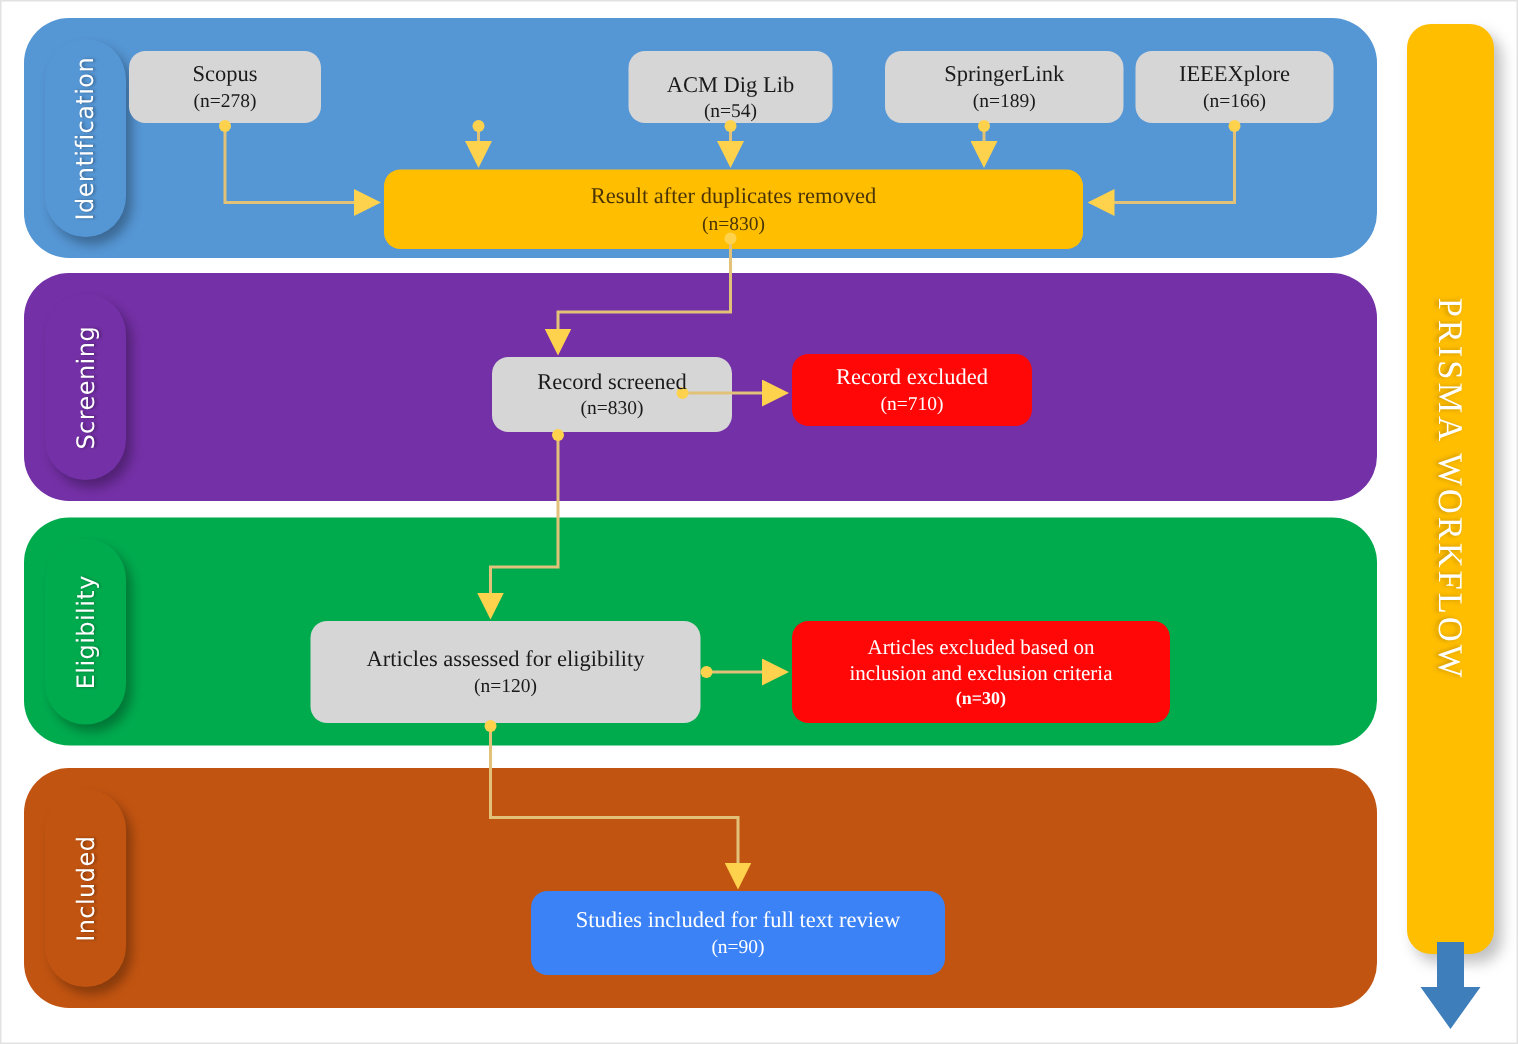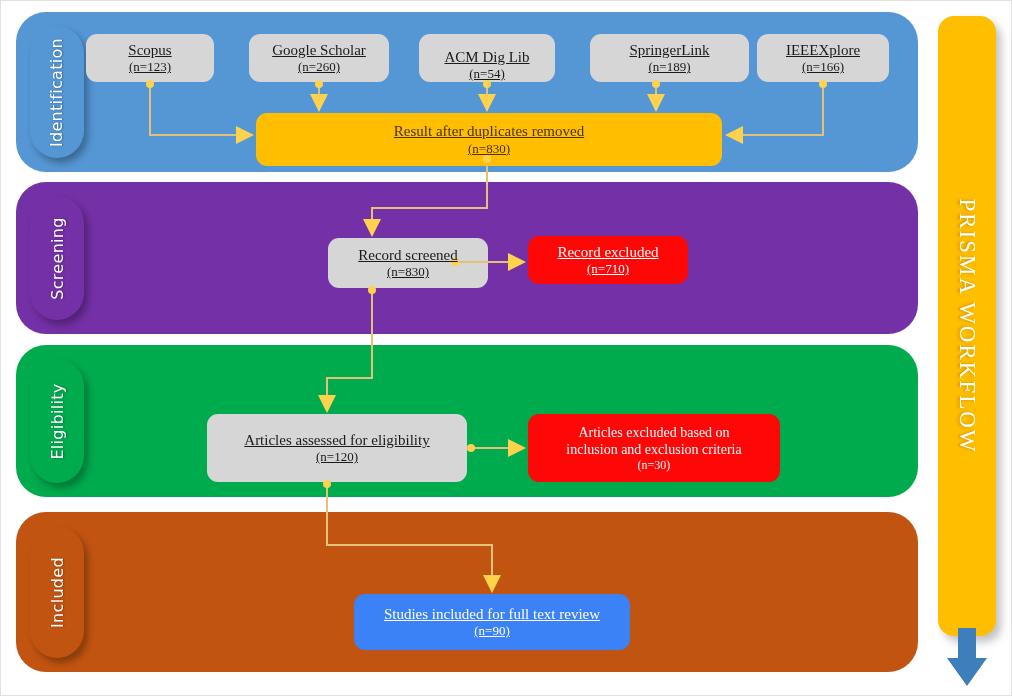--- a/index.html
+++ b/index.html
@@ -30,24 +30,24 @@
 
   .node-grey{background:#d6d6d6;color:#1a1a1a;}
   .node-grey .shadow{background:#9a9a9a;}
   .node-amber{background:#FFBE00;color:#4a3405;}
   .node-amber .shadow{background:#a9a9a9;}
   .node-red{background:#FF0707;color:#ffffff;}
   .node-red .shadow{background:#9c0000;}
   .node-green{background:#3b82f6;color:#ffffff;}
   .node-green .shadow{background:#b5b5b5;}
 
-  .fs15{font-size:15px;text-decoration:underline;}
+  .fs15{font-size:15px;}
   .fs14{font-size:14px;}
   .fs13{font-size:13px;}
-  .fs12{font-size:12px;}
+  .fs12{font-size:12px;font-weight:bold;}
 
   
   #rail{position:absolute;left:938px;top:16px;width:58px;height:620px;border-radius:16px;
     background:#FFBE00;box-shadow:5px 6px 9px rgba(120,120,120,.45);
     display:flex;align-items:center;justify-content:center;}
   #rail span{transform:rotate(90deg);white-space:nowrap;color:#ffffff;
     font-family:"Liberation Serif",serif;font-size:23px;letter-spacing:2px;
     text-shadow:0 2px 3px rgba(130,90,0,.45);}
   #rail-arrow{position:absolute;left:946px;top:628px;width:42px;height:60px;}
 
@@ -65,28 +65,23 @@
   <div class="band" style="top:12px;height:160px;background:#5596D4;">
     <div class="band-shadow"></div>
     <div class="stage-pill" style="background:#5596D4;">
       <span>Identification</span>
     </div>
   </div>
 
   <div class="node node-grey fs15" style="left:86px;top:34px;width:128px;height:48px;">
     <div class="shadow"></div>
     <div class="lbl">Scopus</div>
-    <div class="num fs13">(n=123)</div>
-  </div>
-
-  <div class="node node-grey fs15" style="left:249px;top:34px;width:140px;height:48px;">
-    <div class="shadow"></div>
-    <div class="lbl">Google Scholar</div>
-    <div class="num fs13">(n=260)</div>
-  </div>
+    <div class="num fs13">(n=278)</div>
+  </div>
+
 
   <div class="node node-grey fs15" style="left:419px;top:34px;width:136px;height:48px;justify-content:flex-end;">
     <div class="shadow"></div>
     <div class="lbl">ACM Dig Lib</div>
     <div class="num fs13">(n=54)</div>
   </div>
 
   <div class="node node-grey fs15" style="left:590px;top:34px;width:159px;height:48px;">
     <div class="shadow"></div>
     <div class="lbl">SpringerLink</div>

